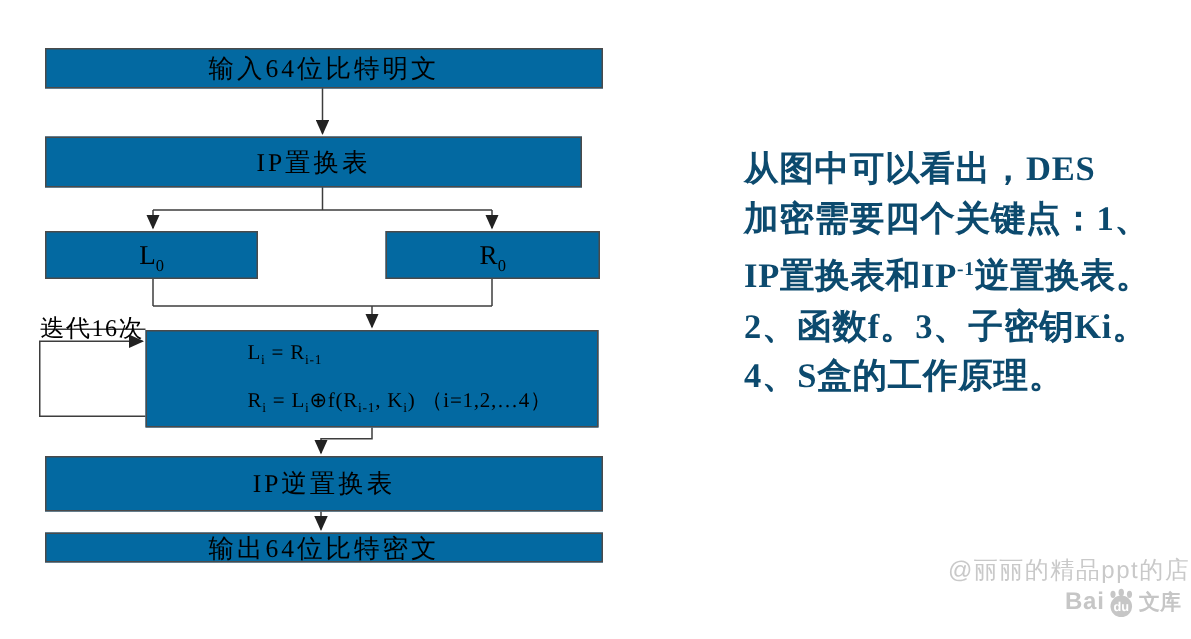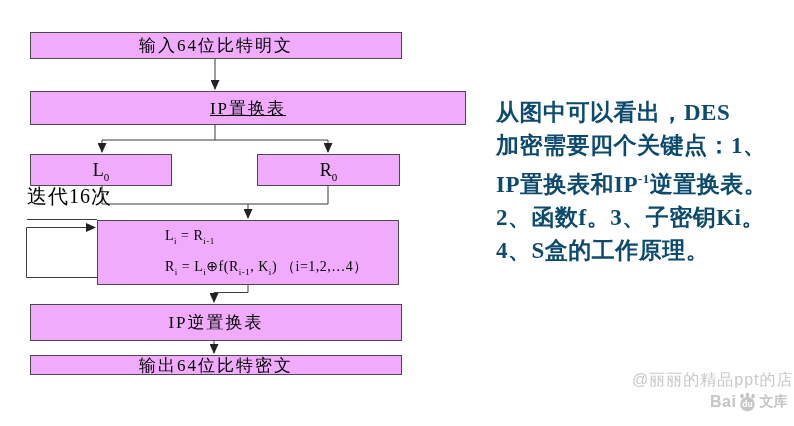--- a/index.html
+++ b/index.html
@@ -11,51 +11,51 @@
     overflow: hidden;
     font-family: "Liberation Serif", serif;
   }
   #connectors {
     position: absolute;
     left: 0; top: 0;
     width: 440px; height: 426px;
   }
   .flow-box {
     position: absolute;
-    background: #f0abfc;
+    background: #0369a1;
     border: 1px solid #4a4a4a;
     box-sizing: border-box;
     display: flex;
     align-items: center;
     justify-content: center;
     color: #000000;
     font-size: 17px;
     letter-spacing: 2px;
     white-space: nowrap;
   }
   #box-input   { left: 30px;  top: 32px;  width: 372px; height: 27px; }
-  #box-ip      { left: 30px;  top: 91px;  width: 436px; height: 34px; text-decoration: underline; }
+  #box-ip      { left: 30px;  top: 91px;  width: 358px; height: 34px; }
   #box-l0      { left: 30px;  top: 154px; width: 142px; height: 32px; font-size: 18px; letter-spacing: 0; }
   #box-r0      { left: 257px; top: 154px; width: 143px; height: 32px; font-size: 18px; letter-spacing: 0; }
   #box-formula { left: 97px;  top: 220px; width: 302px; height: 65px;
                  display: block; font-size: 14px; letter-spacing: 0.5px; padding-left: 30px; }
   #box-ip-inv  { left: 30px;  top: 304px; width: 372px; height: 37px; }
   #box-output  { left: 30px;  top: 355px; width: 372px; height: 20px; }
   .flow-box sub {
     font-size: 11px;
     line-height: 0;
   }
   #box-formula .f-line { margin: 0; padding-left: 37px; }
   #box-formula .f-line1 { padding-top: 7px; }
   #box-formula .f-line2 { padding-top: 14px; }
   #box-formula sub { font-size: 9px; line-height: 0; }
   #loop-label {
     position: absolute;
-    left: 27px; top: 183px;
-    font-size: 20px;
+    left: 27px; top: 209px;
+    font-size: 16px;
     letter-spacing: 1px;
     color: #000000;
     white-space: nowrap;
   }
   #note {
     position: absolute;
     left: 484px; top: 96px;
     width: 310px;
     color: #0c4a6e;
     font-weight: bold;

